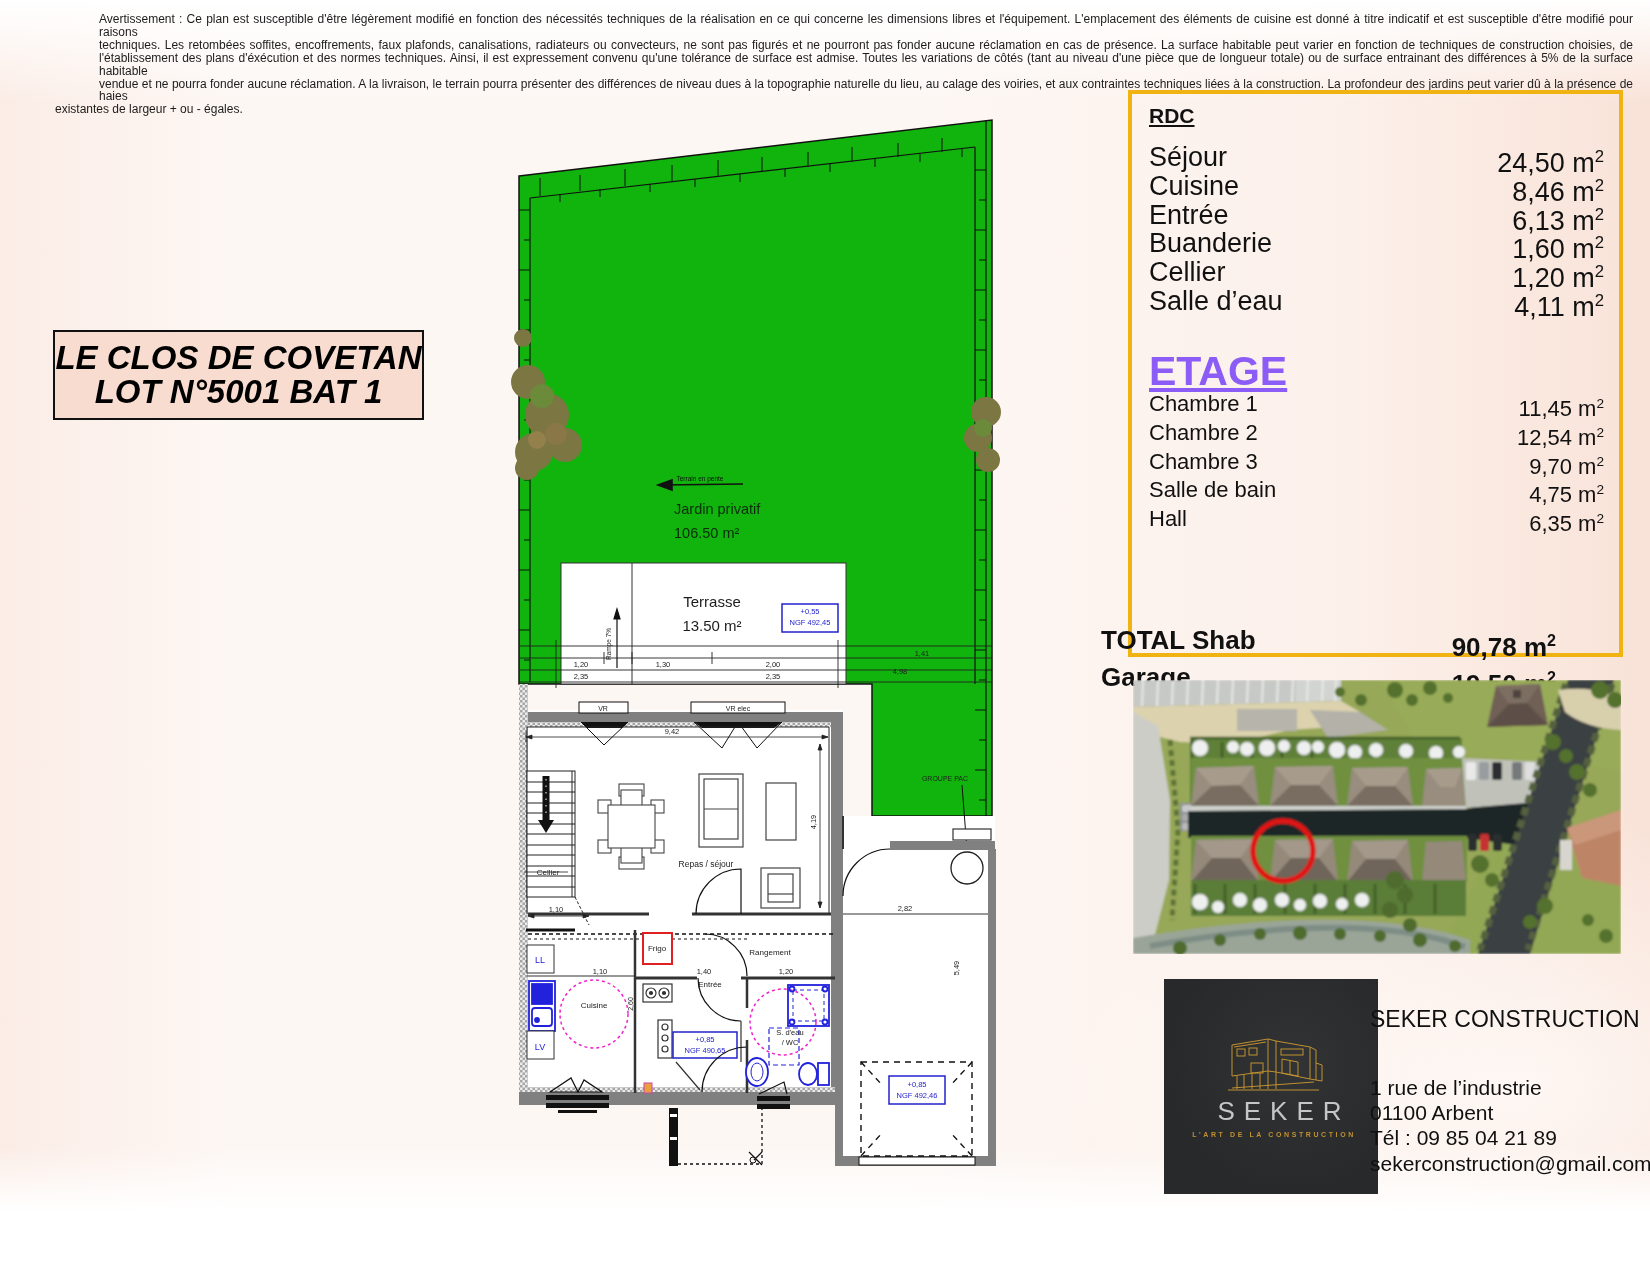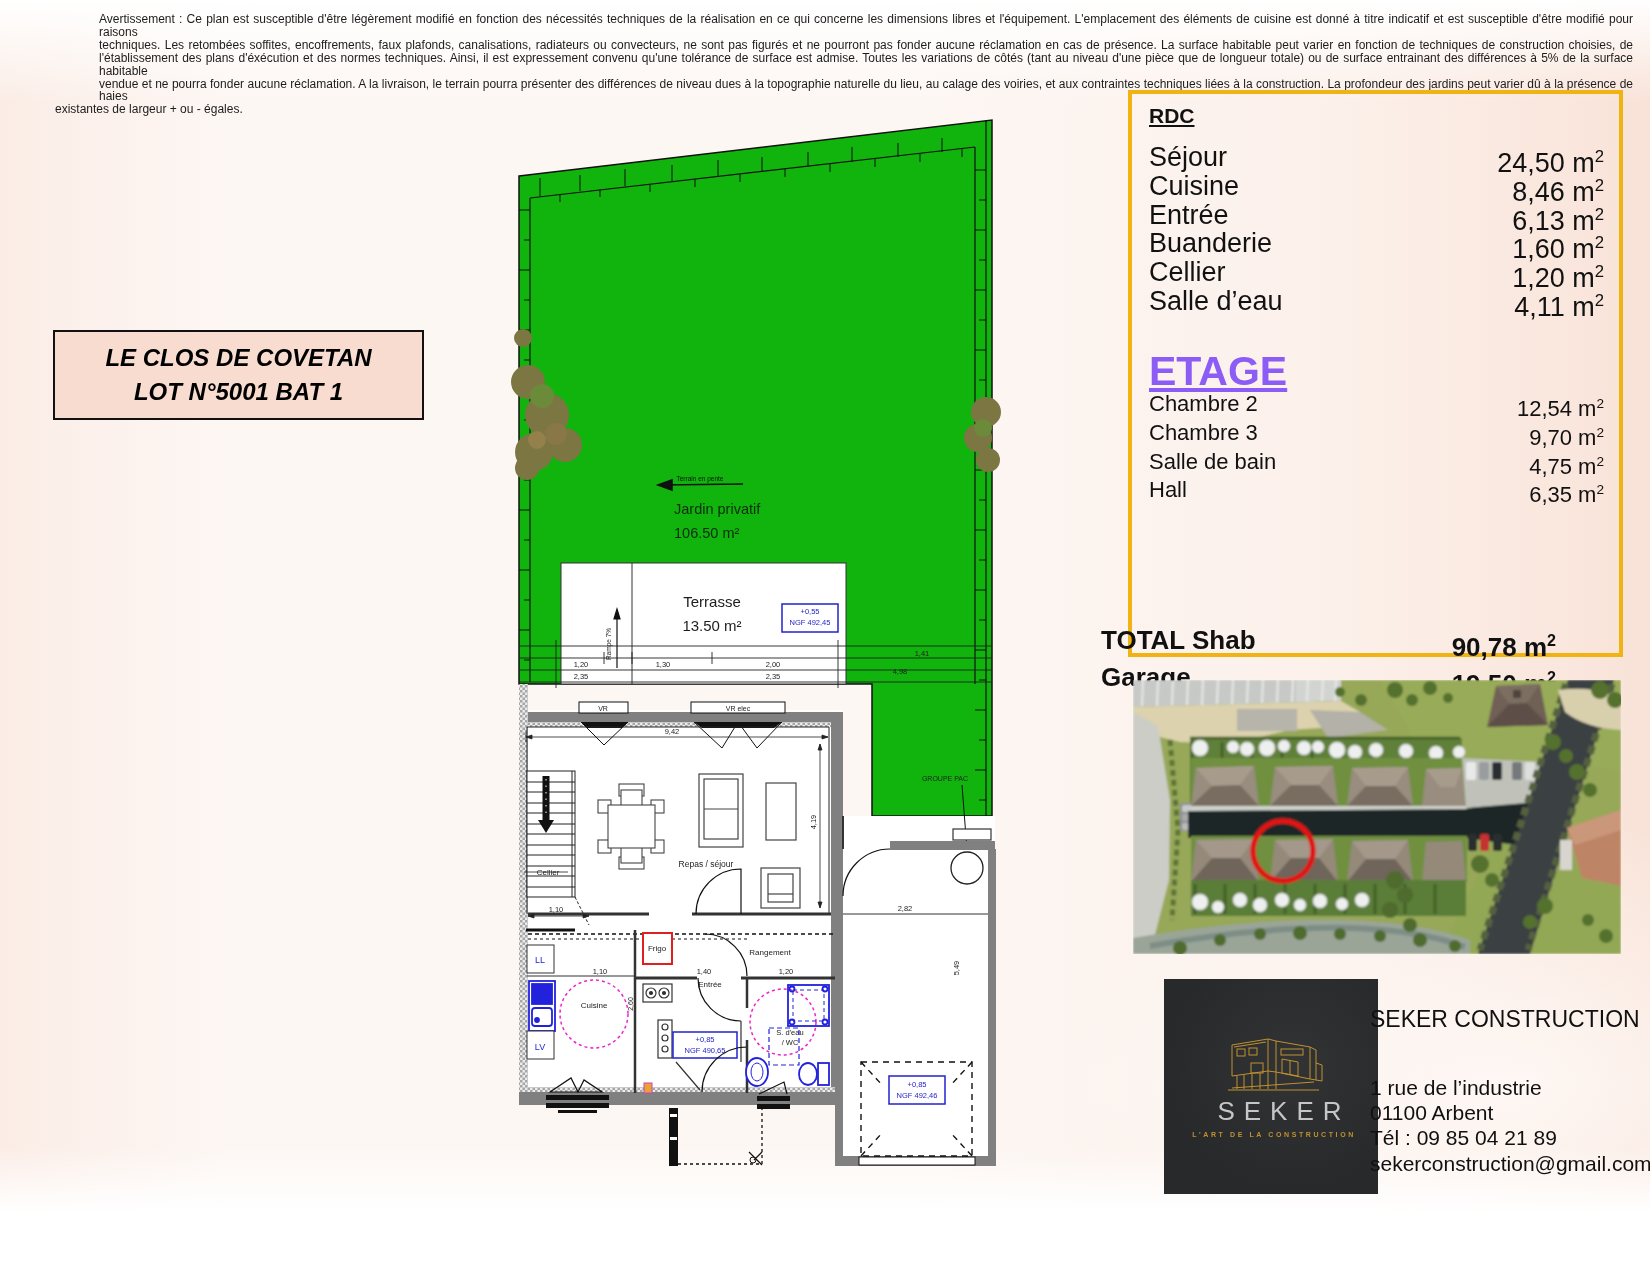--- a/index.html
+++ b/index.html
@@ -21,40 +21,41 @@
 <div class="abs" id="disclaimer" style="left:55px;top:13px;width:1578px;font-size:12px;line-height:12.9px;color:#1c1c1c;">
 <div style="text-align:justify;text-align-last:justify;margin-left:44px;">Avertissement : Ce plan est susceptible d'être légèrement modifié en fonction des nécessités techniques de la réalisation en ce qui concerne les dimensions libres et l'équipement. L'emplacement des éléments de cuisine est donné à titre indicatif et est susceptible d'être modifié pour raisons<br>
 techniques. Les retombées soffites, encoffrements, faux plafonds, canalisations, radiateurs ou convecteurs, ne sont pas figurés et ne pourront pas fonder aucune réclamation en cas de présence. La surface habitable peut varier en fonction de techniques de construction choisies, de<br>
 l'établissement des plans d'éxécution et des normes techniques. Ainsi, il est expressement convenu qu'une tolérance de surface est admise. Toutes les variations de côtés (tant au niveau d'une pièce que de longueur totale) ou de surface entrainant des différences à 5% de la surface habitable<br>
 vendue et ne pourra fonder aucune réclamation. A la livraison, le terrain pourra présenter des différences de niveau dues à la topographie naturelle du lieu, au calage des voiries, et aux contraintes techniques liées à la construction. La profondeur des jardins peut varier dû à la présence de haies</div>
 <div>existantes de largeur + ou - égales.</div>
 </div>
 
 <div class="abs" style="left:53px;top:330px;width:367px;height:86px;background:#f8dcd0;border:2px solid #111;
      display:flex;align-items:center;justify-content:center;text-align:center;
-     font-weight:bold;font-style:italic;font-size:24px;line-height:34px;color:#000;">
+     font-weight:bold;font-style:italic;font-size:33px;line-height:34px;color:#000;">
   LE CLOS DE COVETAN<br>LOT N°5001 BAT 1
 </div>
 
 <div class="abs" style="left:1128px;top:90px;width:487px;height:559px;border:4px solid #f0b312;"></div>
 
 <div class="abs" style="left:1149px;top:104px;font-size:21px;font-weight:bold;text-decoration:underline;color:#111;">RDC</div>
 
 <div class="abs rows" style="left:1149px;top:143px;width:455px;font-size:27px;color:#111;line-height:28.8px;">
 <div><span>Séjour</span><b>24,50&nbsp;m<sup>2</sup></b></div>
 <div><span>Cuisine</span><b>8,46&nbsp;m<sup>2</sup></b></div>
 <div><span>Entrée</span><b>6,13&nbsp;m<sup>2</sup></b></div>
 <div><span>Buanderie</span><b>1,60&nbsp;m<sup>2</sup></b></div>
 <div><span>Cellier</span><b>1,20&nbsp;m<sup>2</sup></b></div>
 <div><span>Salle d’eau</span><b>4,11&nbsp;m<sup>2</sup></b></div>
 </div>
 
 <div class="abs" style="left:1149px;top:348px;font-size:41px;font-weight:bold;text-decoration:underline;color:#8b5cf6;">ETAGE</div>
 
 <div class="abs rows" style="left:1149px;top:390px;width:455px;font-size:22px;color:#111;line-height:28.8px;">
+<div><span>Chambre 1</span><b>11,45&nbsp;m<sup>2</sup></b></div>
 <div><span>Chambre 2</span><b>12,54&nbsp;m<sup>2</sup></b></div>
 <div><span>Chambre 3</span><b>9,70&nbsp;m<sup>2</sup></b></div>
 <div><span>Salle de bain</span><b>4,75&nbsp;m<sup>2</sup></b></div>
 <div><span>Hall</span><b>6,35&nbsp;m<sup>2</sup></b></div>
 </div>
 
 <div class="abs rows" style="left:1101px;top:574px;width:455px;font-size:26px;font-weight:bold;color:#111;line-height:37px;margin-top:48px;">
 <div><span>TOTAL Shab</span><b>90,78&nbsp;m<sup>2</sup></b></div>
 <div><span>Garage</span><b>19,50&nbsp;m<sup>2</sup></b></div>
 </div>

